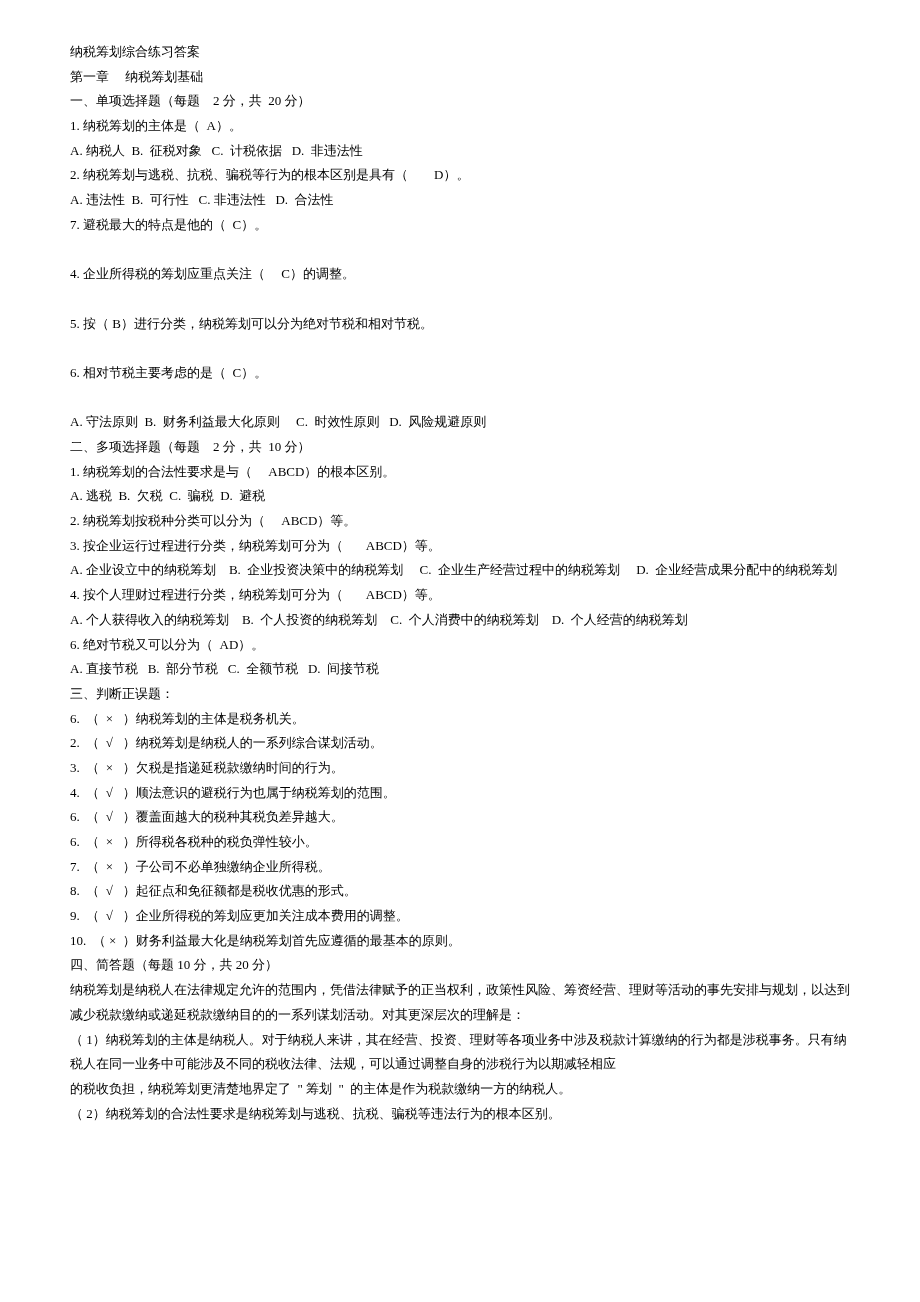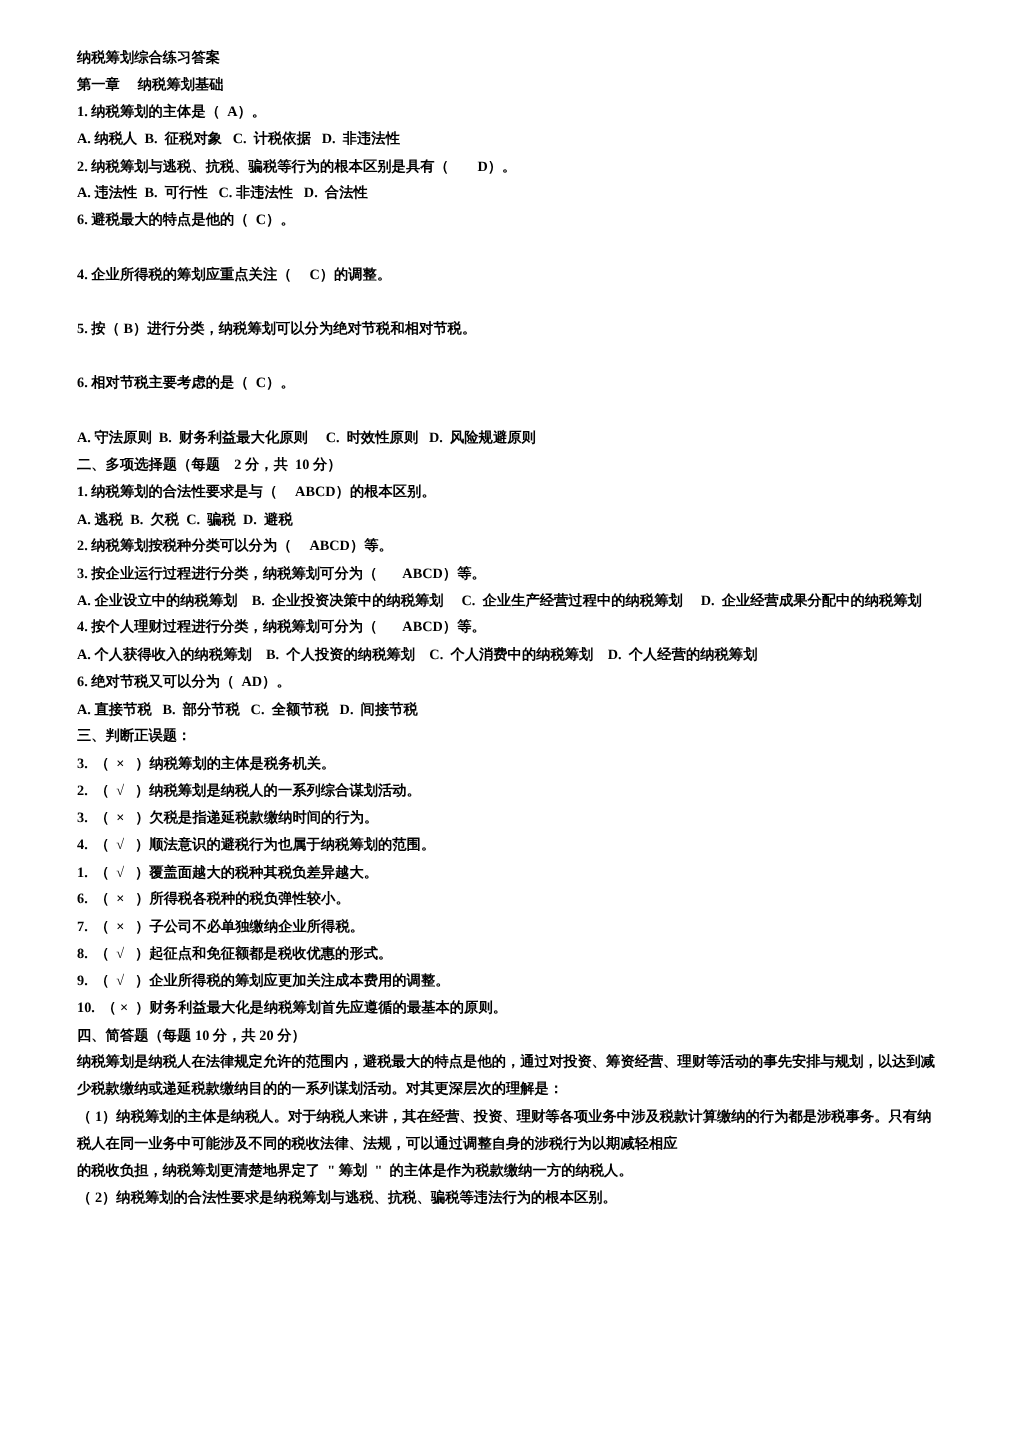--- a/index.html
+++ b/index.html
@@ -8,61 +8,61 @@
     line-height: 1.9;
     color: #000;
     background: #fff;
     margin: 0;
     padding: 40px 70px;
     width: 920px;
     box-sizing: border-box;
   }
   .line {
     white-space: pre-wrap;
-    font-weight: bold;
   }
 </style>
 </head>
 <body>
 
 <div id="doc">
     <div class="line">纳税筹划综合练习答案</div>
     <div class="line">第一章     纳税筹划基础</div>
+    <div class="line">一、单项选择题（每题    2 分，共  20 分）</div>
     <div class="line">1. 纳税筹划的主体是（  A）。</div>
     <div class="line">A. 纳税人  B.  征税对象   C.  计税依据   D.  非违法性</div>
     <div class="line">2. 纳税筹划与逃税、抗税、骗税等行为的根本区别是具有（        D）。</div>
     <div class="line">A. 违法性  B.  可行性   C. 非违法性   D.  合法性</div>
-    <div class="line">6. 避税最大的特点是他的（  C）。</div>
+    <div class="line">7. 避税最大的特点是他的（  C）。</div>
     <div class="line">&nbsp;</div>
     <div class="line">4. 企业所得税的筹划应重点关注（     C）的调整。</div>
     <div class="line">&nbsp;</div>
     <div class="line">5. 按（ B）进行分类，纳税筹划可以分为绝对节税和相对节税。</div>
     <div class="line">&nbsp;</div>
     <div class="line">6. 相对节税主要考虑的是（  C）。</div>
     <div class="line">&nbsp;</div>
     <div class="line">A. 守法原则  B.  财务利益最大化原则     C.  时效性原则   D.  风险规避原则</div>
     <div class="line">二、多项选择题（每题    2 分，共  10 分）</div>
     <div class="line">1. 纳税筹划的合法性要求是与（     ABCD）的根本区别。</div>
     <div class="line">A. 逃税  B.  欠税  C.  骗税  D.  避税</div>
     <div class="line">2. 纳税筹划按税种分类可以分为（     ABCD）等。</div>
     <div class="line">3. 按企业运行过程进行分类，纳税筹划可分为（       ABCD）等。</div>
     <div class="line">A. 企业设立中的纳税筹划    B.  企业投资决策中的纳税筹划     C.  企业生产经营过程中的纳税筹划     D.  企业经营成果分配中的纳税筹划</div>
     <div class="line">4. 按个人理财过程进行分类，纳税筹划可分为（       ABCD）等。</div>
     <div class="line">A. 个人获得收入的纳税筹划    B.  个人投资的纳税筹划    C.  个人消费中的纳税筹划    D.  个人经营的纳税筹划</div>
     <div class="line">6. 绝对节税又可以分为（  AD）。</div>
     <div class="line">A. 直接节税   B.  部分节税   C.  全额节税   D.  间接节税</div>
     <div class="line">三、判断正误题：</div>
-    <div class="line">3.  （  ×   ）纳税筹划的主体是税务机关。</div>
+    <div class="line">6.  （  ×   ）纳税筹划的主体是税务机关。</div>
     <div class="line">2.  （  √   ）纳税筹划是纳税人的一系列综合谋划活动。</div>
     <div class="line">3.  （  ×   ）欠税是指递延税款缴纳时间的行为。</div>
     <div class="line">4.  （  √   ）顺法意识的避税行为也属于纳税筹划的范围。</div>
-    <div class="line">1.  （  √   ）覆盖面越大的税种其税负差异越大。</div>
+    <div class="line">6.  （  √   ）覆盖面越大的税种其税负差异越大。</div>
     <div class="line">6.  （  ×   ）所得税各税种的税负弹性较小。</div>
     <div class="line">7.  （  ×   ）子公司不必单独缴纳企业所得税。</div>
     <div class="line">8.  （  √   ）起征点和免征额都是税收优惠的形式。</div>
     <div class="line">9.  （  √   ）企业所得税的筹划应更加关注成本费用的调整。</div>
     <div class="line">10.  （ ×  ）财务利益最大化是纳税筹划首先应遵循的最基本的原则。</div>
     <div class="line">四、简答题（每题 10 分，共 20 分）</div>
-    <div class="line">纳税筹划是纳税人在法律规定允许的范围内，避税最大的特点是他的，通过对投资、筹资经营、理财等活动的事先安排与规划，以达到减少税款缴纳或递延税款缴纳目的的一系列谋划活动。对其更深层次的理解是：</div>
+    <div class="line">纳税筹划是纳税人在法律规定允许的范围内，凭借法律赋予的正当权利，政策性风险、筹资经营、理财等活动的事先安排与规划，以达到减少税款缴纳或递延税款缴纳目的的一系列谋划活动。对其更深层次的理解是：</div>
     <div class="line">（ 1）纳税筹划的主体是纳税人。对于纳税人来讲，其在经营、投资、理财等各项业务中涉及税款计算缴纳的行为都是涉税事务。只有纳税人在同一业务中可能涉及不同的税收法律、法规，可以通过调整自身的涉税行为以期减轻相应</div>
     <div class="line">的税收负担，纳税筹划更清楚地界定了  " 筹划  "  的主体是作为税款缴纳一方的纳税人。</div>
     <div class="line">（ 2）纳税筹划的合法性要求是纳税筹划与逃税、抗税、骗税等违法行为的根本区别。</div>
   </div>
 
 </body></html>

